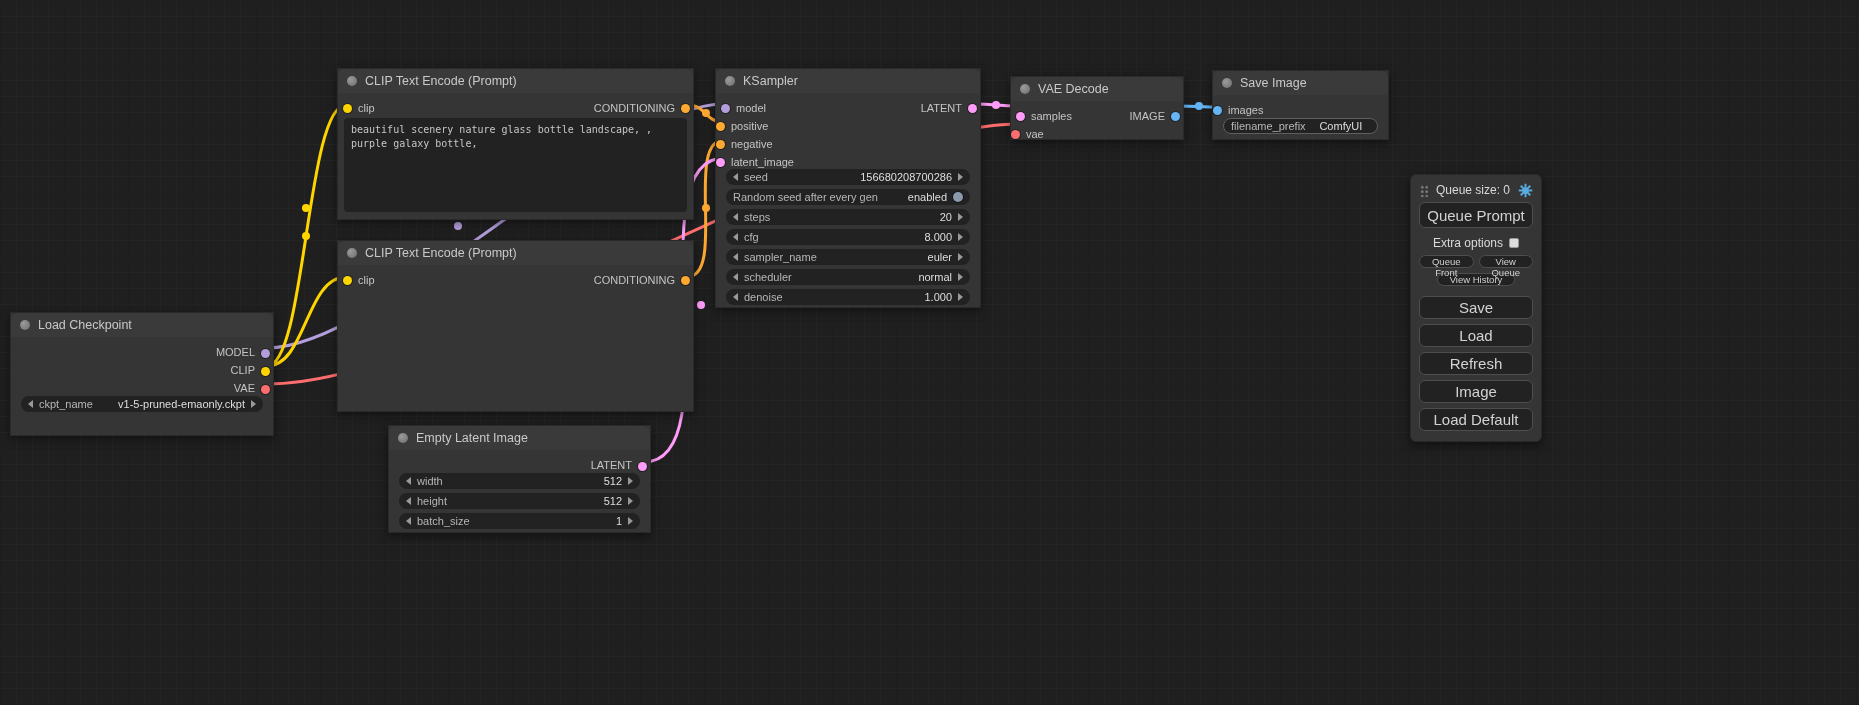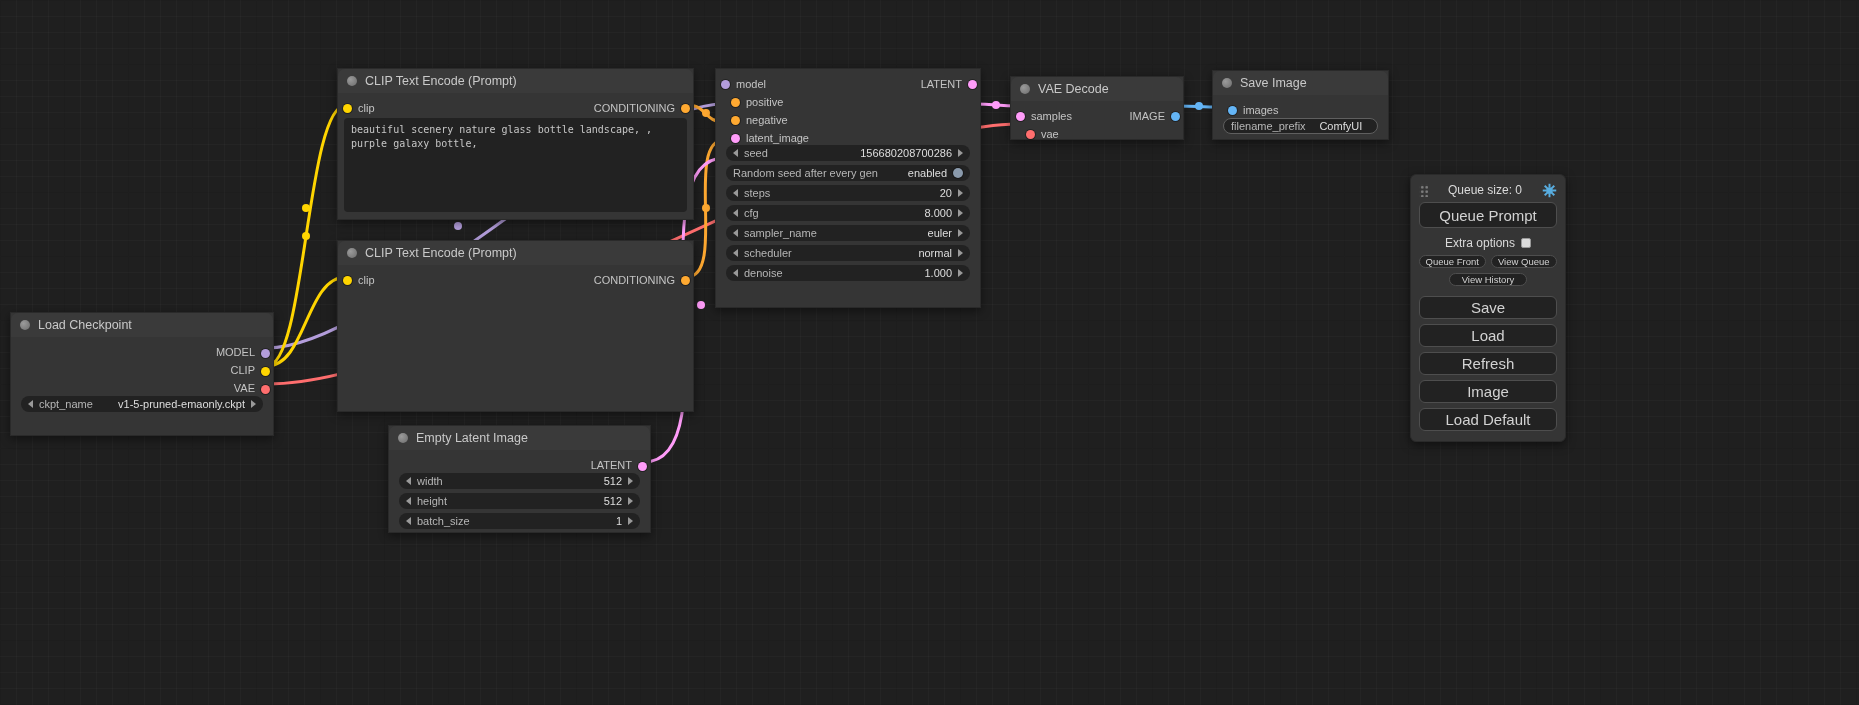--- a/index.html
+++ b/index.html
@@ -15,21 +15,21 @@
   #wires{position:absolute;left:0;top:0;z-index:1}
   .node{position:absolute;background:#353535;border:1px solid #2a2a2a;border-radius:0;
     box-shadow:0 3px 9px rgba(0,0,0,.45);z-index:2}
   .node-title{height:24px;background:#3a3a3a;border-radius:7px 7px 0 0;display:flex;align-items:center;
     gap:8px;padding:0 9px;color:#c9c9c9;font-size:12.5px;white-space:nowrap}
   .title-dot{width:10px;height:10px;border-radius:50%;flex:0 0 auto;
     background:radial-gradient(circle at 35% 35%, #9b9b9b, #6c6c6c)}
   .ports{padding-top:3px}
   .prow{height:18px;display:flex;align-items:flex-end;font-size:11px;color:#c4c4c4}
   .prow.out{justify-content:flex-end;padding-right:3px}
-  .prow.in{padding-left:15px}
+  .prow.in{padding-left:0}
   .prow.both{justify-content:space-between;padding:0 3px 0 5px}
   .pgroup{display:flex;align-items:center;gap:6px}
   .pdot{width:9px;height:9px;border-radius:50%;background:#888;flex:0 0 auto;box-shadow:0 0 0 1px rgba(0,0,0,.35)}
   .plabel{white-space:nowrap}
   .widgets{padding:2px 10px 4px}
   .widget{height:16px;margin-bottom:4px;background:#222;border-radius:8px;display:flex;align-items:center;
     padding:0 7px;font-size:11px;color:#b6b6b6;gap:6px}
   .widget.bordered{border:1px solid #5f5f5f}
   .wname{flex:0 0 auto;white-space:nowrap}
   .spacer{flex:1}
@@ -46,21 +46,21 @@
   #node-clip-pos{left:337px;top:68px;width:357px;height:152px}
   #node-clip-neg{left:337px;top:240px;width:357px;height:172px}
   #node-empty-latent{left:388px;top:425px;width:263px;height:108px}
   #node-ksampler{left:715px;top:68px;width:266px;height:240px}
   #node-vae-decode{left:1010px;top:76px;width:174px;height:64px}
   #node-save-image{left:1212px;top:70px;width:177px;height:70px}
   #node-clip-pos .ta{height:94px}
   #node-clip-neg .ta{height:114px}
   #node-ksampler .widgets{margin-top:-1px}
   
-  #queue-panel{position:absolute;left:1410px;top:174px;width:156px;z-index:3;background:#353535;
+  #queue-panel{position:absolute;left:1410px;top:174px;width:132px;z-index:3;background:#353535;
     border:1px solid #2a2a2a;border-radius:6px;box-shadow:0 3px 10px rgba(0,0,0,.5);padding:6px 8px 10px;color:#ccc}
   .qheader{display:flex;align-items:center;height:18px;margin-bottom:3px}
   .drag-handle{width:9px;height:13px;flex:0 0 auto;cursor:move;
     background-image:radial-gradient(#7d7d7d 1.1px, transparent 1.5px);background-size:4.5px 4.5px;background-position:1px 1px}
   .qsize{flex:1;text-align:center;font-size:12px;color:#dadada}
   .gear{flex:0 0 auto;cursor:pointer}
   .btn{display:block;width:100%;background:#222;border:1px solid #4e4e4e;border-radius:6px;color:#d2d2d2;
     font-size:15px;font-family:"Liberation Sans",sans-serif;cursor:pointer;}
   #queue-prompt-btn{height:26px;margin:2px 0 7px;font-size:15px}
   .extra-row{display:flex;align-items:center;justify-content:center;gap:6px;font-size:12px;height:15px;
@@ -200,20 +200,24 @@
         <span class="arr left"></span>
         <span class="wname">batch_size</span>
         <span class="spacer"></span>
         <span class="wval">1</span>
         <span class="arr right"></span>
       </div>
     </div>
   </div>
 
   <div class="node" id="node-ksampler">
+    <div class="node-title">
+      <span class="title-dot"></span>
+      <span>KSampler</span>
+    </div>
     <div class="ports">
       <div class="prow both">
         <span class="pgroup">
           <span class="pdot" style="background-color: rgb(179, 157, 219);"></span>
           <span class="plabel">model</span>
         </span>
         <span class="pgroup">
           <span class="plabel">LATENT</span>
           <span class="pdot" style="background-color: rgb(255, 156, 249);"></span>
         </span>

